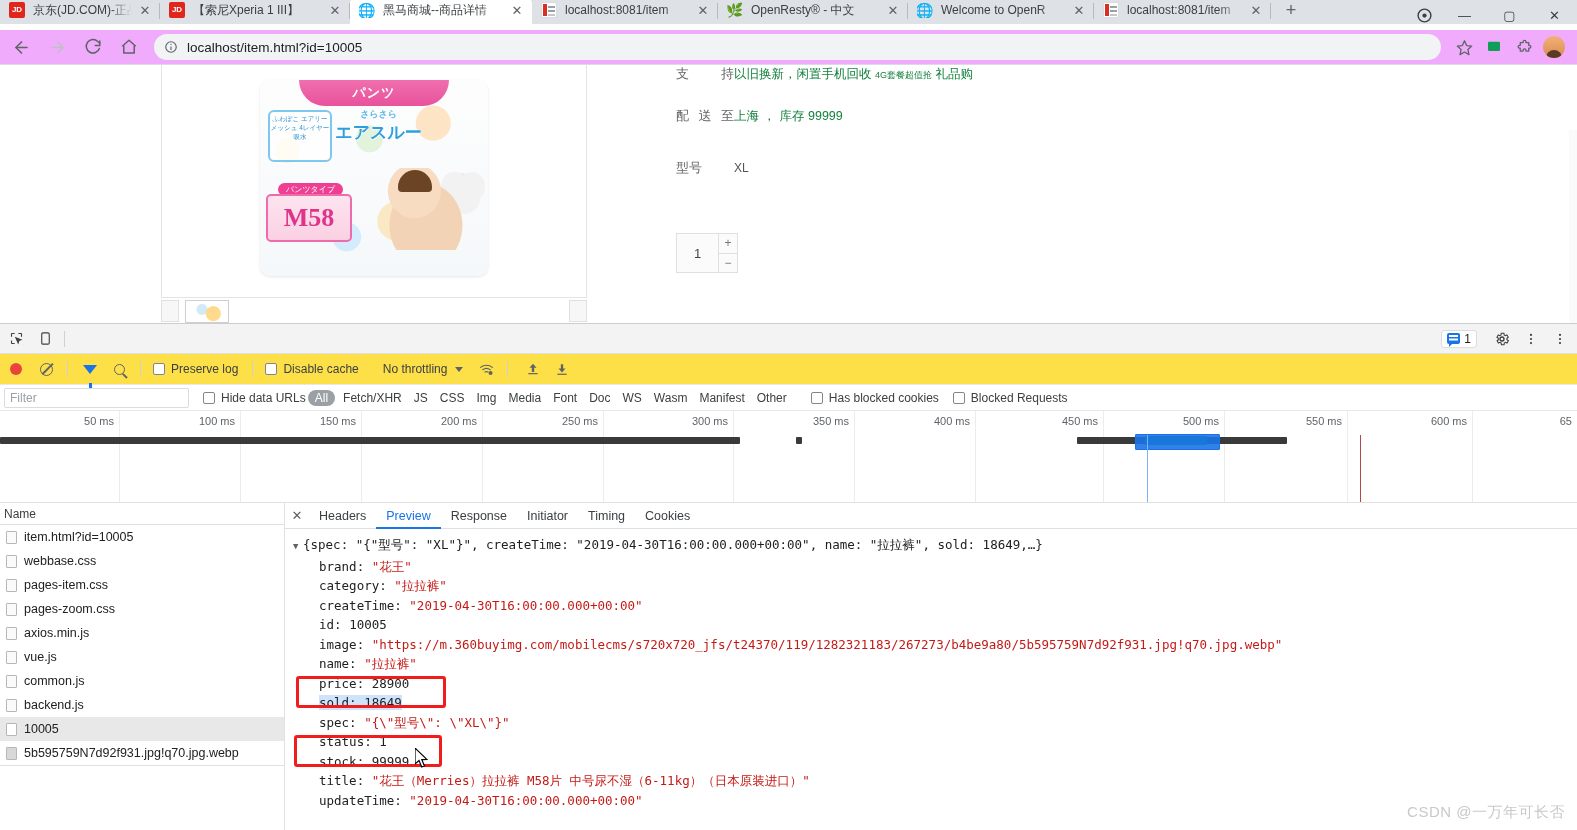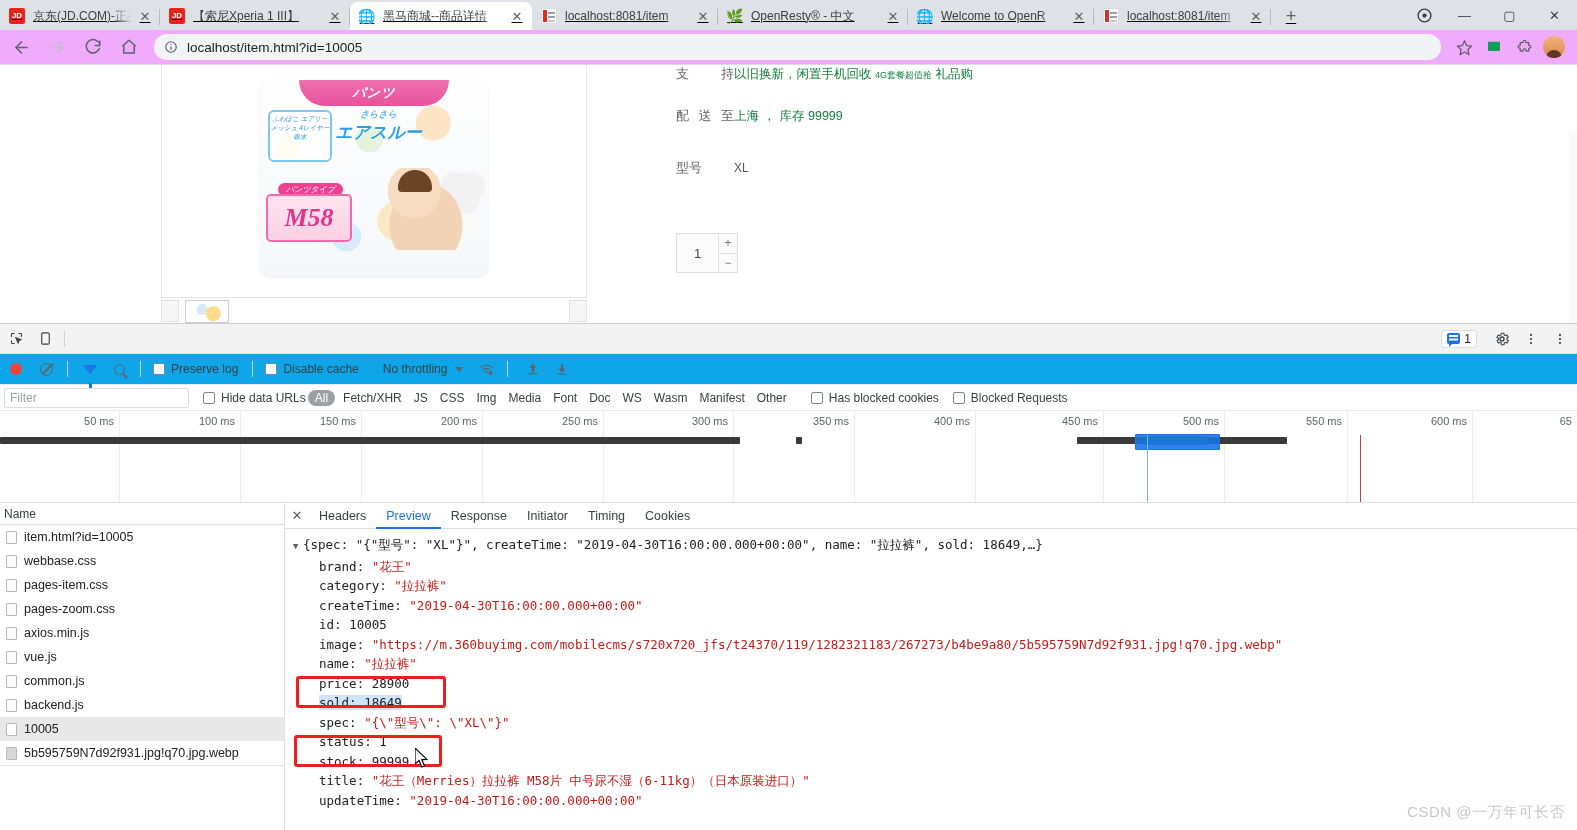--- a/index.html
+++ b/index.html
@@ -8,23 +8,23 @@
     width: 1577px; height: 830px;
     overflow: hidden;
     background: #fff;
     font-family: "Liberation Sans", "DejaVu Sans", sans-serif;
     -webkit-font-smoothing: antialiased;
   }
   #app { position: relative; width: 1577px; height: 830px; }
 
   
   .tabstrip {
-    position: absolute; top: 0; left: 0; width: 1577px; height: 30px;
+    position: absolute; top: 0; left: 0; width: 1577px; height: 24px;
     background: #dee1e6;
-    display: flex; align-items: flex-end; text-decoration: underline;
+    display: flex; align-items: flex-end;
   }
   .tab {
     height: 28px; width: 155px;
     display: flex; align-items: center;
     padding: 0 6px 0 9px;
     font-size: 12px; color: #3c4043;
     border-radius: 8px 8px 0 0;
     position: relative;
     background: transparent;
     flex: 0 0 auto;
@@ -108,21 +108,21 @@
   }
 
   
   .pagearea {
     position: absolute; top: 65px; left: 0; width: 1577px; height: 258px;
     background: #fff; overflow: hidden;
   }
   .prod-img-box {
     position: absolute; left: 161px; top: -6px; width: 426px; height: 239px;
     border: 1px solid #e4e4e4; border-top: none; background: #fff;
-    display: flex; align-items: center; justify-content: center; font-style: italic;
+    display: flex; align-items: center; justify-content: center;
   }
   .pkg {
     width: 228px; height: 196px; border-radius: 10px;
     background:
       radial-gradient(circle at 22% 62%, rgba(140,200,245,.30) 0 16px, transparent 17px),
       radial-gradient(circle at 76% 22%, rgba(255,196,120,.42) 0 17px, transparent 18px),
       radial-gradient(circle at 38% 80%, rgba(160,215,255,.40) 0 14px, transparent 15px),
       radial-gradient(circle at 60% 72%, rgba(255,210,130,.45) 0 19px, transparent 20px),
       radial-gradient(circle at 88% 56%, rgba(255,175,195,.35) 0 16px, transparent 17px),
       radial-gradient(circle at 48% 30%, rgba(190,230,170,.40) 0 13px, transparent 14px),
@@ -250,21 +250,21 @@
   }
   .msg-badge .cnt { font-size:12px; color:#202124; }
   .speech {
     width:13px;height:11px;background:#1a73e8;border-radius:2px;position:relative;
   }
   .speech::after{content:"";position:absolute;left:2px;bottom:-3px;border-left:4px solid #1a73e8;border-bottom:4px solid transparent;}
   .speech i{position:absolute;left:2px;top:2px;right:2px;height:1.5px;background:#fff;box-shadow:0 3.5px 0 #fff;}
 
   .dt-toolbar2 {
     height:31px; display:flex; align-items:center; padding-left:4px;
-    border-bottom:1px solid #e8e8e8; background:#0ea5e9;
+    border-bottom:1px solid #e8e8e8; background:#fde047;
   }
   .rec-dot { width:12px; height:12px; border-radius:50%; background:#e8453c; margin:0 8px 0 6px; }
   .clear-icon {
     width:13px;height:13px;border:1.6px solid #5f6368;border-radius:50%;position:relative;
   }
   .clear-icon::after{content:"";position:absolute;left:-1px;top:4.7px;width:15px;height:1.6px;background:#5f6368;transform:rotate(-45deg);}
   .funnel { width:0;height:0;border-left:7px solid transparent;border-right:7px solid transparent;border-top:9px solid #1a73e8;position:relative; }
   .funnel::after{content:"";position:absolute;left:-1.5px;top:9px;width:3px;height:5px;background:#1a73e8;}
   .magnifier { width:11px;height:11px;border:1.7px solid #5f6368;border-radius:50%;position:relative; }
   .magnifier::after{content:"";position:absolute;right:-4px;bottom:-3px;width:6px;height:1.7px;background:#5f6368;transform:rotate(45deg);}

